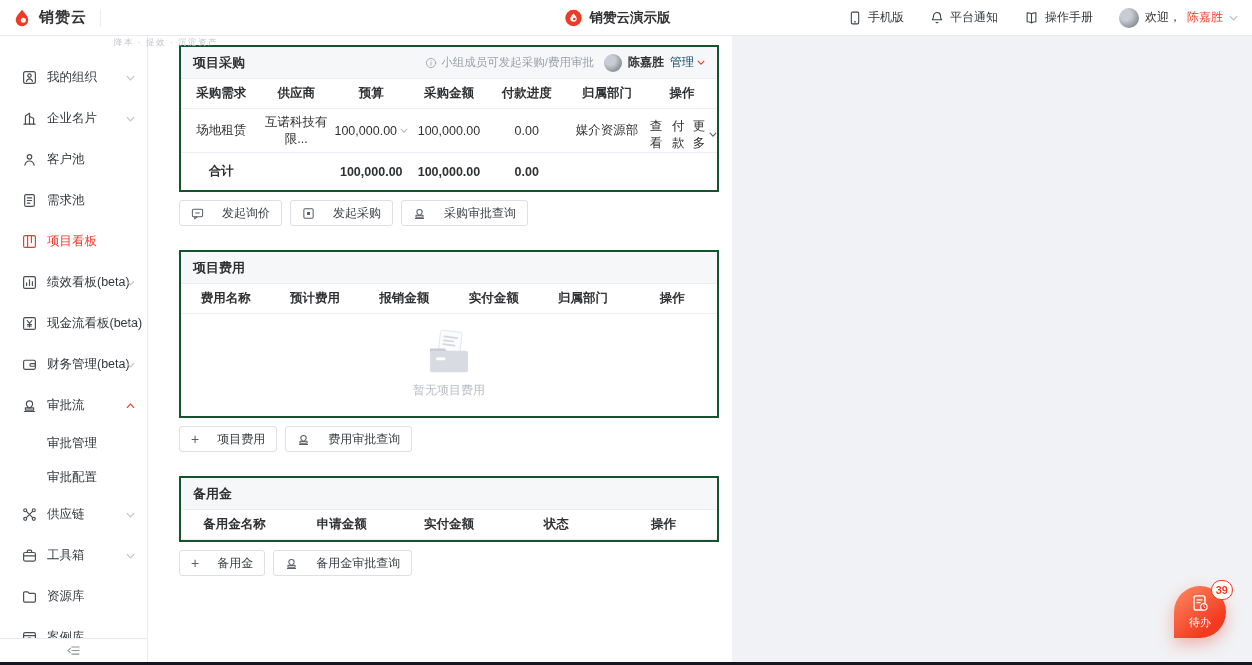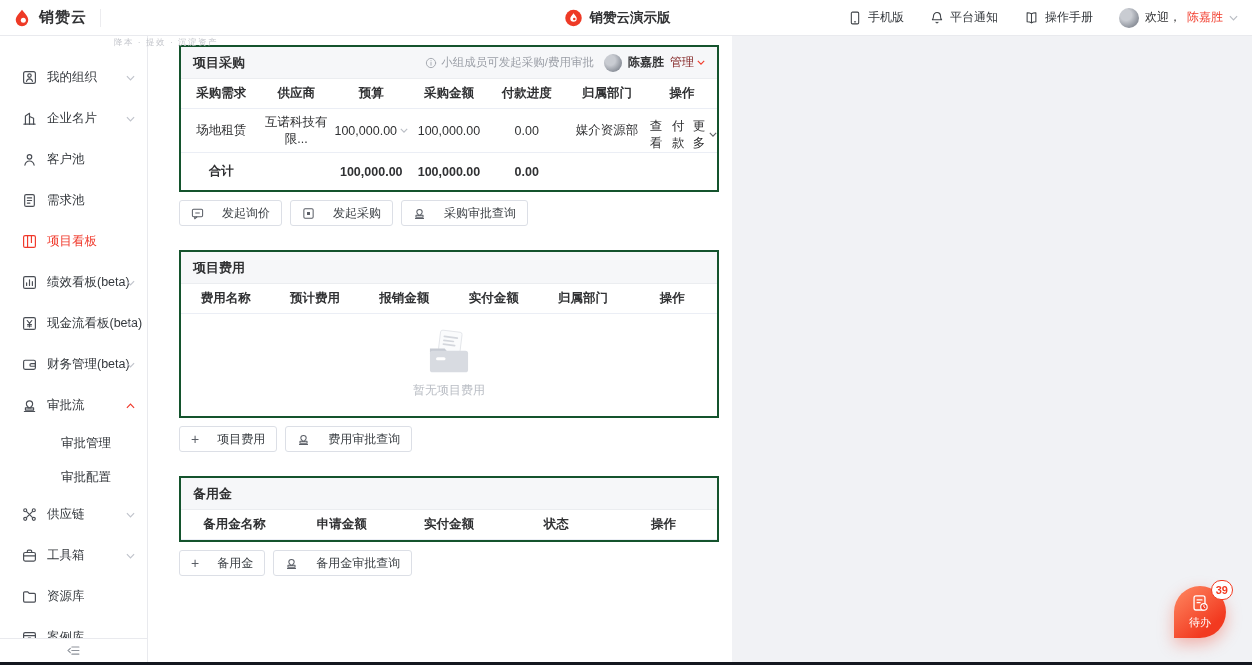--- a/index.html
+++ b/index.html
@@ -34,39 +34,39 @@
     padding-top:21px; flex:none; }
   .content { width:584px; background:#fff; padding:9px 13px 0 31px; flex:none; }
   .right-bg { flex:1; background:#f1f2f5; }
   .bottom-strip { position:absolute; left:0; bottom:0; width:100%; height:3px; background:#14171f; z-index:20; }
 
   
   .s-item { position:relative; height:41px; display:flex; align-items:center; gap:10px;
     padding:0 12px 0 22px; font-size:12.5px; color:#34383d; cursor:pointer; white-space:nowrap; }
   .s-item .s-ic { color:#4a4e55; flex:none; }
   .s-item.active, .s-item.active .s-ic { color:#f0392b; }
-  .s-sub { height:34px; padding-left:61px; font-size:12.5px; }
+  .s-sub { height:34px; padding-left:47px; font-size:12.5px; }
   .s-chev { position:absolute; right:12px; color:#c0c4cc; }
   .s-chev.up { color:#f0392b; transform:rotate(180deg); }
   .collapse-bar { position:absolute; left:0; bottom:0; width:100%; height:24px; background:#fff;
     border-top:1px solid #e9eaee; display:flex; align-items:center; justify-content:center;
     color:#8d929a; cursor:pointer; }
 
   
   .panel { border:2px solid #14532d; background:#fff; }
   .panel + .btn-row { margin-top:8px; }
   .panel-head { height:32px; background:#f6f7f9; border-bottom:1px solid #ebedf0;
     display:flex; align-items:center; padding:0 12px; }
   .panel-title { font-size:13px; font-weight:bold; }
   .ph-right { margin-left:auto; display:flex; align-items:center; gap:6px; }
   .notice { display:flex; align-items:center; gap:4px; color:#9a9ea6; font-size:11.5px; }
   .ph-avatar { width:18px; height:18px; border-radius:50%; margin-left:4px;
     background:radial-gradient(circle at 35% 35%, #c9ccd2 0 30%, #8f949d 70%, #767b85); }
   .ph-member { font-size:12px; font-weight:bold; }
-  .ph-manage { display:flex; align-items:center; gap:3px; color:#7f1d1d; font-size:12px; cursor:pointer; }
+  .ph-manage { display:flex; align-items:center; gap:3px; color:#0c4a6e; font-size:12px; cursor:pointer; }
 
   .grid7 { display:grid; grid-template-columns:15% 13% 15% 14% 15% 15% 13%; }
   .grid6 { display:grid; grid-template-columns:repeat(6,1fr); }
   .grid5 { display:grid; grid-template-columns:repeat(5,1fr); }
   .trow { align-items:center; text-align:center; }
   .thead { height:30px; border-bottom:1px solid #ebeef5; font-weight:bold; font-size:12.5px; }
   .drow { height:44px; border-bottom:1px solid #ebeef5; font-size:12.5px; }
   .sumrow { height:37px; font-size:12.5px; }
   .sumrow .num, .sumrow .sum-label { font-weight:bold; }
   .cell-flex { display:flex; align-items:center; justify-content:center; gap:3px; }

